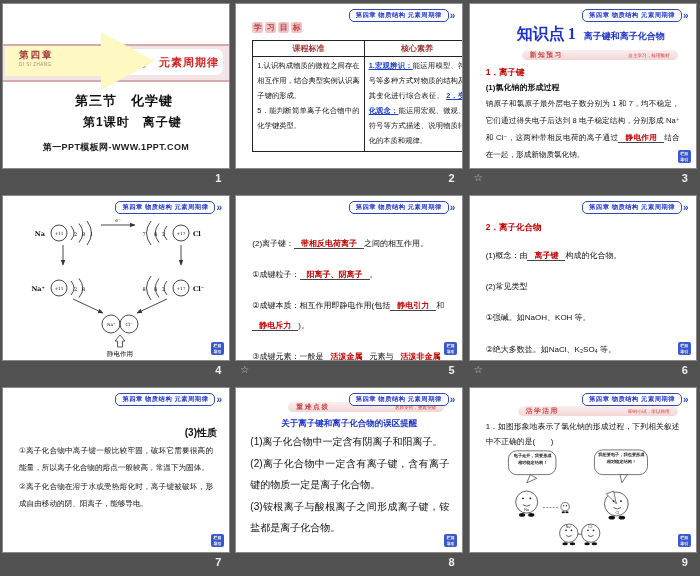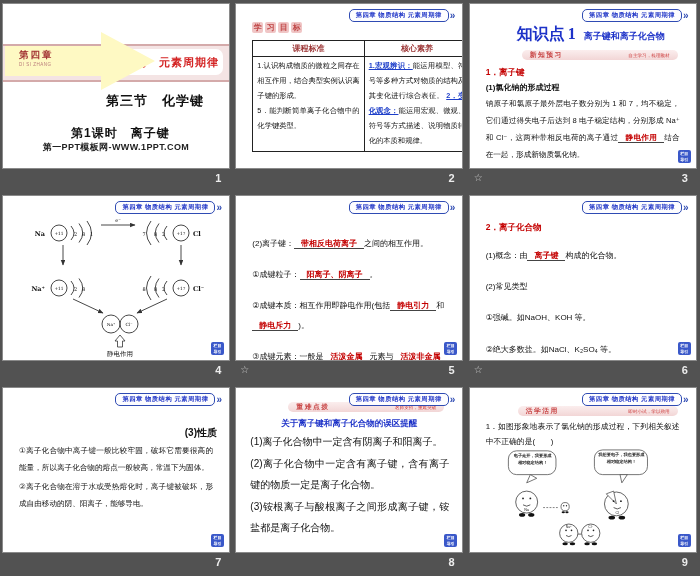--- a/index.html
+++ b/index.html
@@ -27,22 +27,22 @@
     display:flex;flex-direction:column;align-items:center;justify-content:center;font-size:4px;line-height:1.35;font-weight:bold;}
 
   
   .band{position:absolute;left:0;top:40px;width:100%;height:34px;background:#f4e4e4;border-top:2px solid #d4aaaa;border-bottom:2px solid #d4aaaa;}
   .titlebox{position:absolute;left:54px;top:45px;right:6px;height:26px;background:#fff;border-radius:7px;display:flex;align-items:center;justify-content:center;}
   .titlebox span{color:#d42525;font-weight:bold;font-size:11px;letter-spacing:1px;padding-left:38px;white-space:nowrap;}
   .chap-arrow{position:absolute;left:2px;top:28px;width:150px;height:58px;background:#fef9c3;
     clip-path:polygon(0 24%,64% 24%,64% 0,100% 50%,64% 100%,64% 76%,0 76%);}
   .chap-arrow .t1{position:absolute;left:14px;top:17px;color:#a23333;font-weight:bold;font-size:9.5px;letter-spacing:2px;}
   .chap-arrow .t2{position:absolute;left:14px;top:30px;color:#b87a7a;font-size:4.5px;letter-spacing:.5px;}
-  .s1-section{position:absolute;left:72px;top:88px;font-size:13px;font-weight:bold;letter-spacing:1px;margin-left:31px;}
-  .s1-lesson{position:absolute;left:68px;top:110px;font-size:12px;font-weight:bold;letter-spacing:1px;margin-top:11px;}
+  .s1-section{position:absolute;left:72px;top:88px;font-size:13px;font-weight:bold;letter-spacing:1px;}
+  .s1-lesson{position:absolute;left:80px;top:110px;font-size:12px;font-weight:bold;letter-spacing:1px;}
   .s1-site{position:absolute;left:0;top:137px;width:100%;text-align:center;font-size:9px;font-weight:bold;color:#222;letter-spacing:.4px;}
 
   
   .tiles{display:flex;gap:2px;margin:18px 0 0 16px;}
   .tile{width:11px;height:11px;background:#f0c6c6;color:#c04848;font-weight:bold;font-size:8px;display:flex;align-items:center;justify-content:center;border-radius:2px;}
   .s2-table{border-collapse:collapse;margin:7px 14px 0 16px;width:218px;table-layout:fixed;}
   .s2-table th,.s2-table td{border:1px solid #222;}
   .s2-table th{color:#9c3535;font-size:8px;font-weight:bold;padding:2px;text-align:center;}
   .s2-table td{font-size:7.3px;line-height:2.05;padding:2px 4px;vertical-align:top;text-align:justify;}
   .term{color:#1d3ec9;font-weight:bold;text-decoration:underline;}

